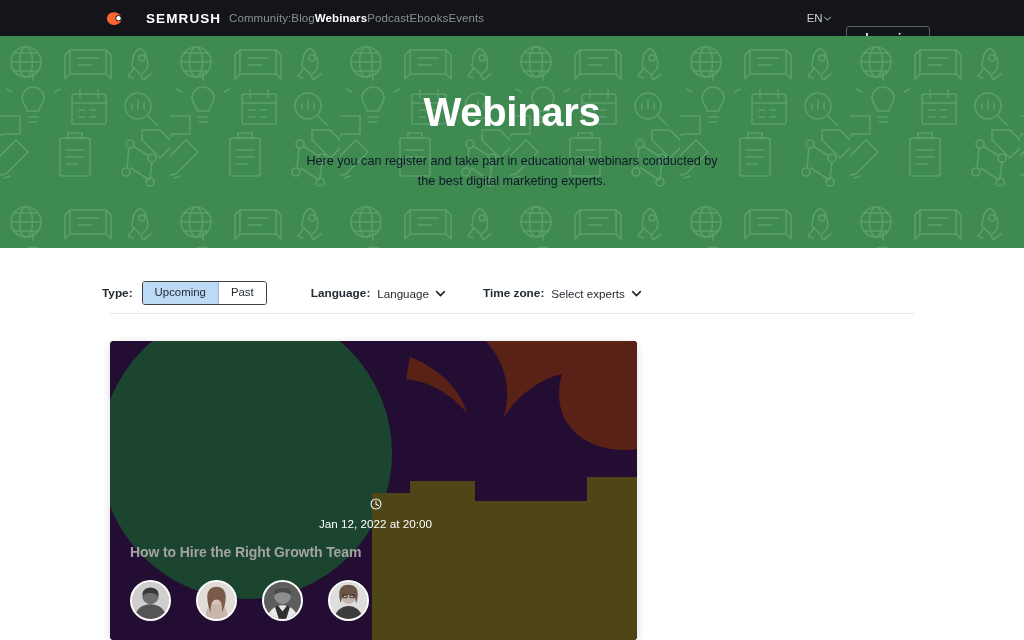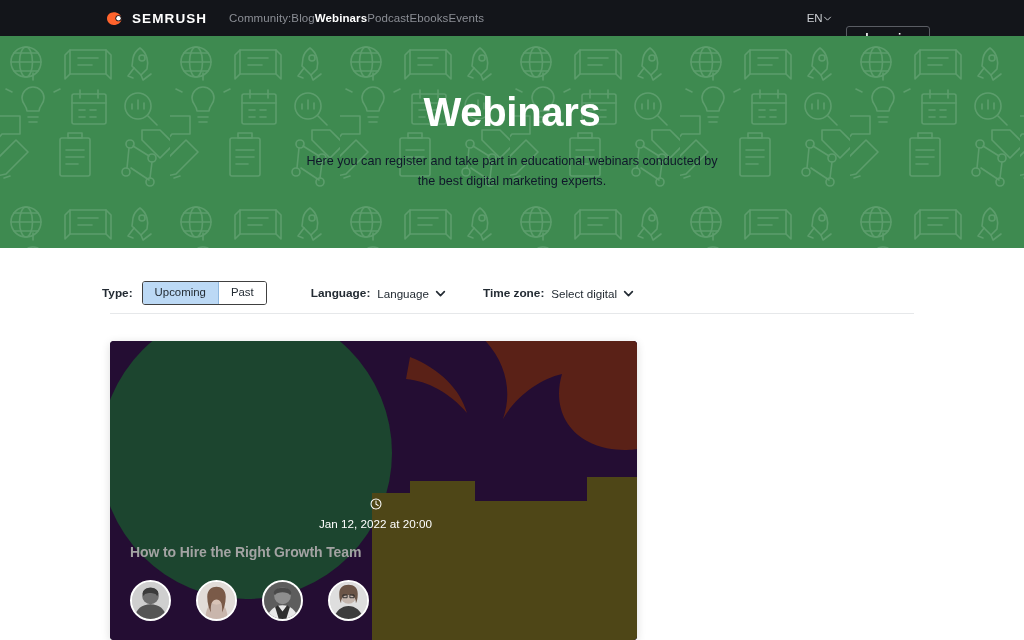--- a/index.html
+++ b/index.html
@@ -21,21 +21,21 @@
     height: 36px;
     background: #13151a;
     display: flex;
     align-items: center;
   }
   .logo-wrap {
     position: absolute;
     left: 106px;
     display: flex;
     align-items: center;
-    gap: 7px;
+    gap: 21px;
     cursor: pointer;
   }
   .logo-mark { width: 19px; height: 15px; display: block; }
   .logo-text {
     color: #ffffff;
     font-size: 13.5px;
     font-weight: bold;
     letter-spacing: 1.1px;
   }
   .nav {
@@ -348,21 +348,21 @@
     <span class="filter-value">Language</span>
     <span>
       <svg class="filter-chev" viewBox="0 0 12 12">
           <path d="M1.8 4 L6 8.3 L10.2 4" fill="none" stroke="#232b33" stroke-width="1.8" stroke-linecap="round" stroke-linejoin="round"></path>
         </svg>
     </span>
   </div>
 
   <div class="filter-group tz">
     <span class="filter-label">Time zone:</span>
-    <span class="filter-value">Select digital</span>
+    <span class="filter-value">Select experts</span>
     <span>
       <svg class="filter-chev" viewBox="0 0 12 12">
           <path d="M1.8 4 L6 8.3 L10.2 4" fill="none" stroke="#232b33" stroke-width="1.8" stroke-linecap="round" stroke-linejoin="round"></path>
         </svg>
     </span>
   </div>
 </div>
 
 <div class="divider"></div>
 

